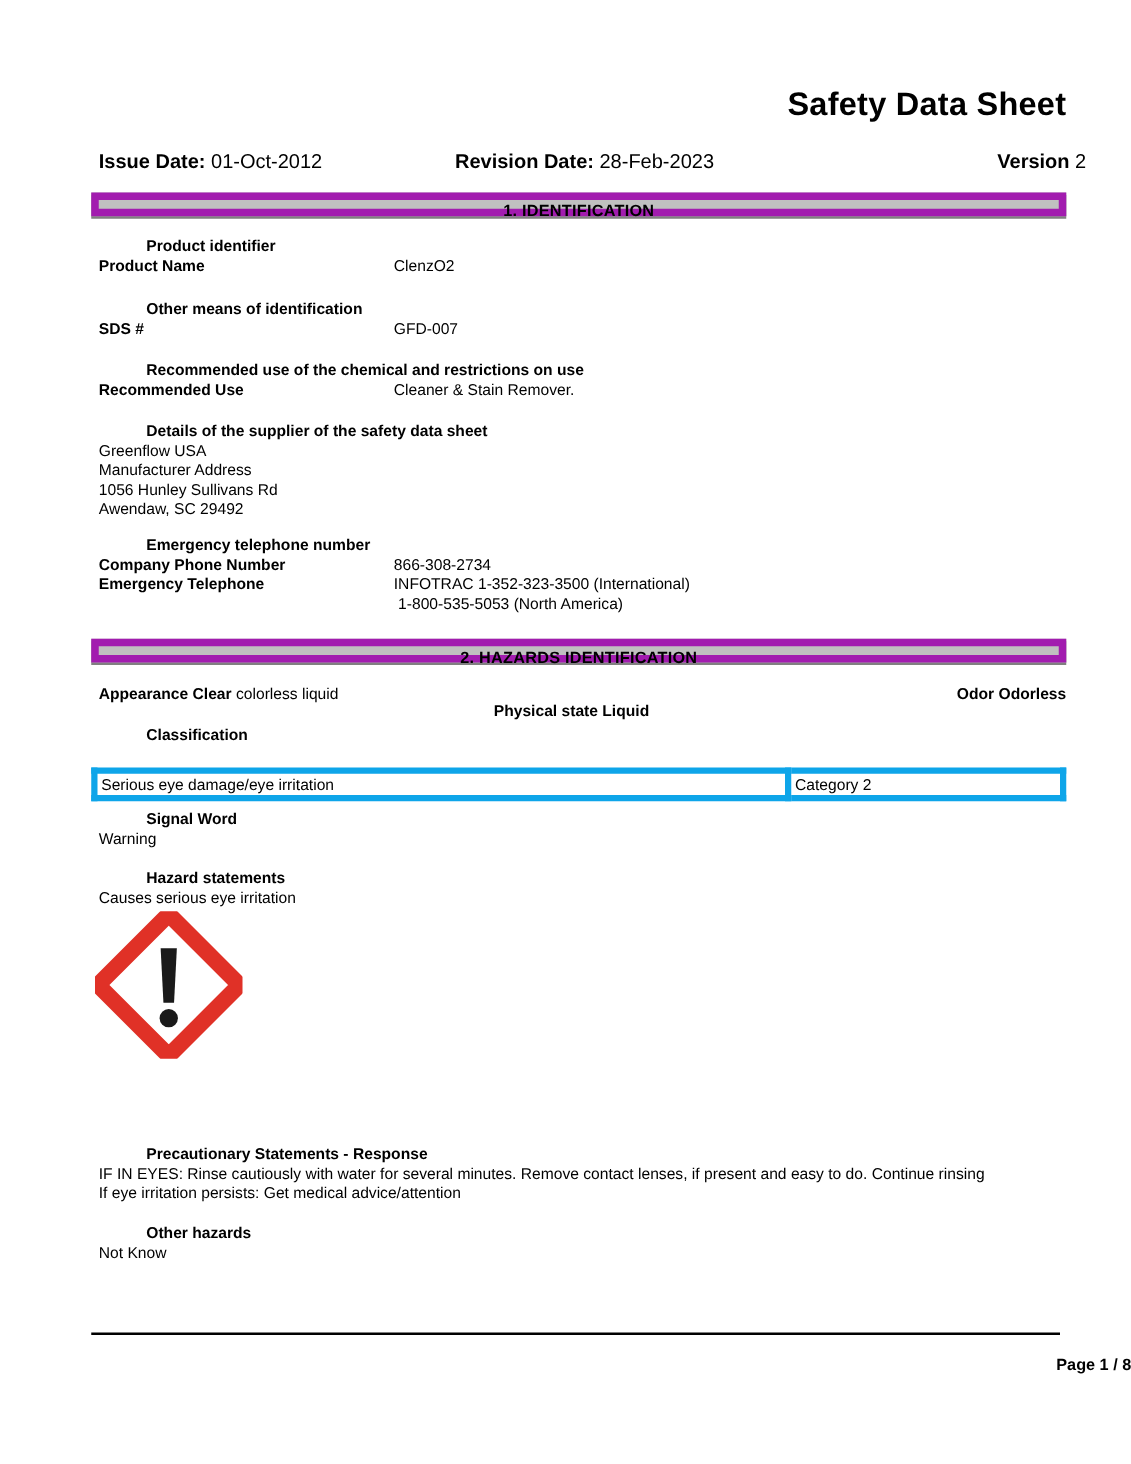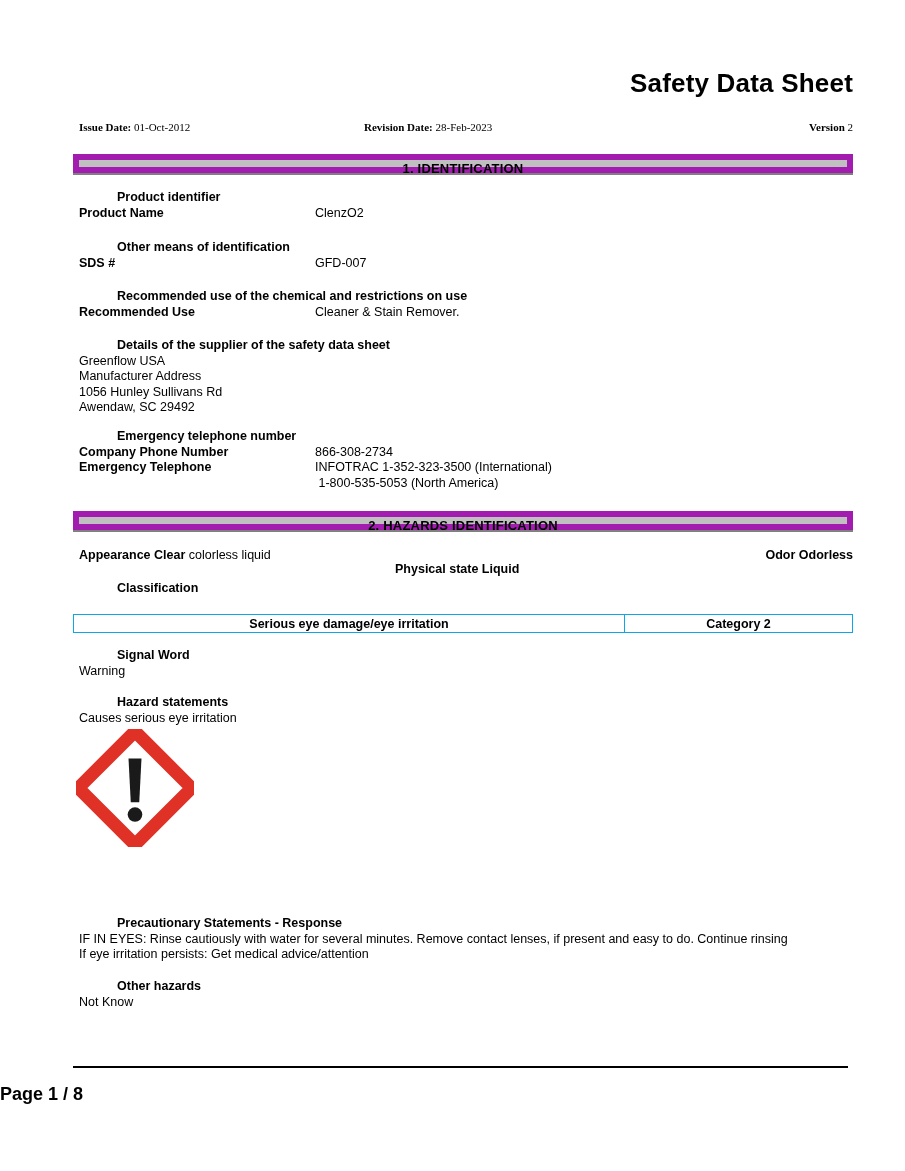--- a/index.html
+++ b/index.html
@@ -30,24 +30,23 @@
     font-weight: bold;
     letter-spacing: 0.2px;
     line-height: 1;
   }
 
   
   .meta-row {
     position: absolute;
     top: 121px;
     left: 79px;
-    right: 52px;
+    right: 36px;
     height: 16px;
-    font-size: 11px;
-    font-family: Liberation Serif, serif;
+    font-size: 16px;
   }
   .meta-issue { position: absolute; left: 0; top: 0; white-space: nowrap; }
   .meta-revision { position: absolute; left: 285px; top: 0; white-space: nowrap; }
   .meta-version { position: absolute; right: 0; top: 0; white-space: nowrap; }
   .lbl { font-weight: bold; }
   .val { font-weight: normal; }
 
   
   .section-bar {
     position: absolute;
@@ -106,26 +105,25 @@
   .class-table {
     position: absolute;
     top: 614px;
     left: 73px;
     width: 780px;
     border-collapse: collapse;
     table-layout: fixed;
     font-size: 12.5px;
   }
   .class-table td {
-    border: 1px solid #0ea5e9;
+    border: 5px solid #0ea5e9;
     padding: 1px 3px;
     height: 15px;
     vertical-align: middle;
-    font-weight: bold;
-    text-align: center;
+    font-weight: normal;
   }
   .class-table td.c-hazard { width: 544px; }
 
   
   .pictogram {
     position: absolute;
     left: 76px;
     top: 729px;
     width: 118px;
     height: 118px;
@@ -138,22 +136,22 @@
     top: 1066px;
     width: 775px;
     height: 0;
     border-top: 2px solid #000000;
   }
   .footer-page {
     position: absolute;
     top: 1084px;
     left: 0;
     width: 905px;
-    text-align: left;
-    font-size: 18px;
+    text-align: right;
+    font-size: 13px;
     font-weight: bold;
   }
 </style>
 </head>
 <body>
 
 <div class="page">
 
   <div class="doc-title">Safety Data Sheet</div>
 

